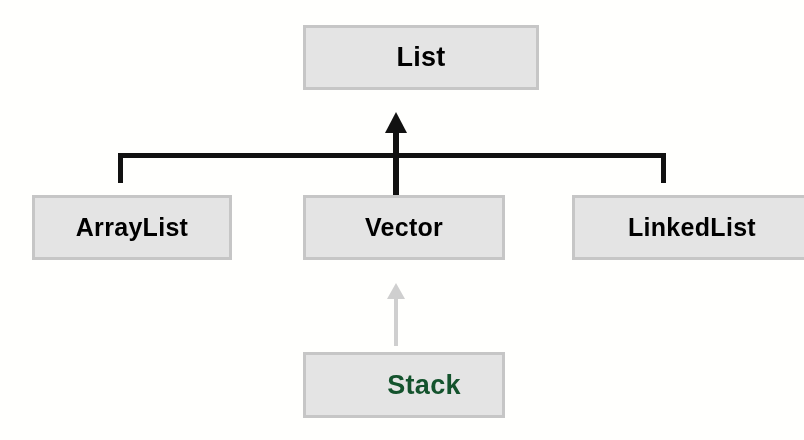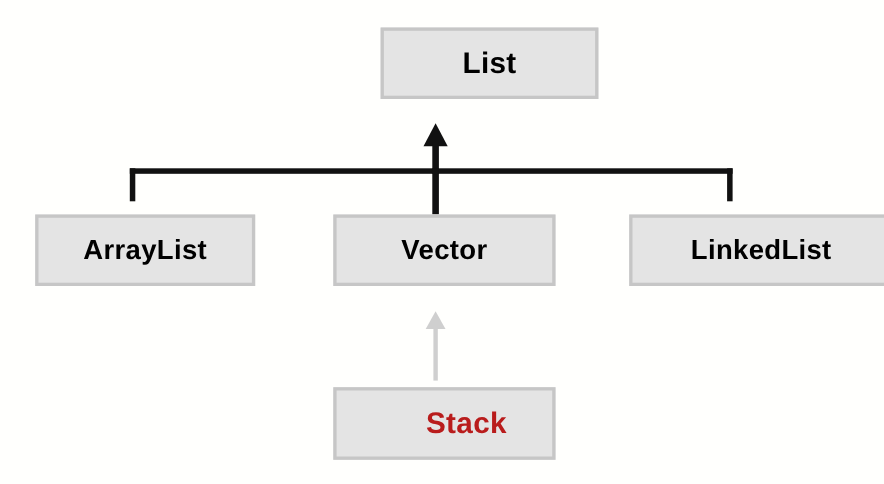--- a/index.html
+++ b/index.html
@@ -29,26 +29,25 @@
     justify-content: center;
     font-weight: bold;
     letter-spacing: 0.3px;
     user-select: none;
   }
   .node-label {
     display: block;
     line-height: 1;
   }
   .node.dark .node-label  { color: #000000; }
-  .node.muted .node-label { color: #b91c1c; margin-left: 40px; }
+  .node.muted .node-label { color: #14532d; margin-left: 40px; }
 
   #node-list {
-    left: 303px;  top: 25px;  width: 198px; height: 65px;
+    left: 303px;  top: 25px;  width: 236px; height: 65px;
     font-size: 27px;
-    margin-left: 43px;
   }
   #node-arraylist {
     left: 32px;   top: 195px; width: 200px; height: 65px;
     font-size: 25px;
   }
   #node-vector {
     left: 303px;  top: 195px; width: 202px; height: 65px;
     font-size: 25px;
   }
   #node-linkedlist {

